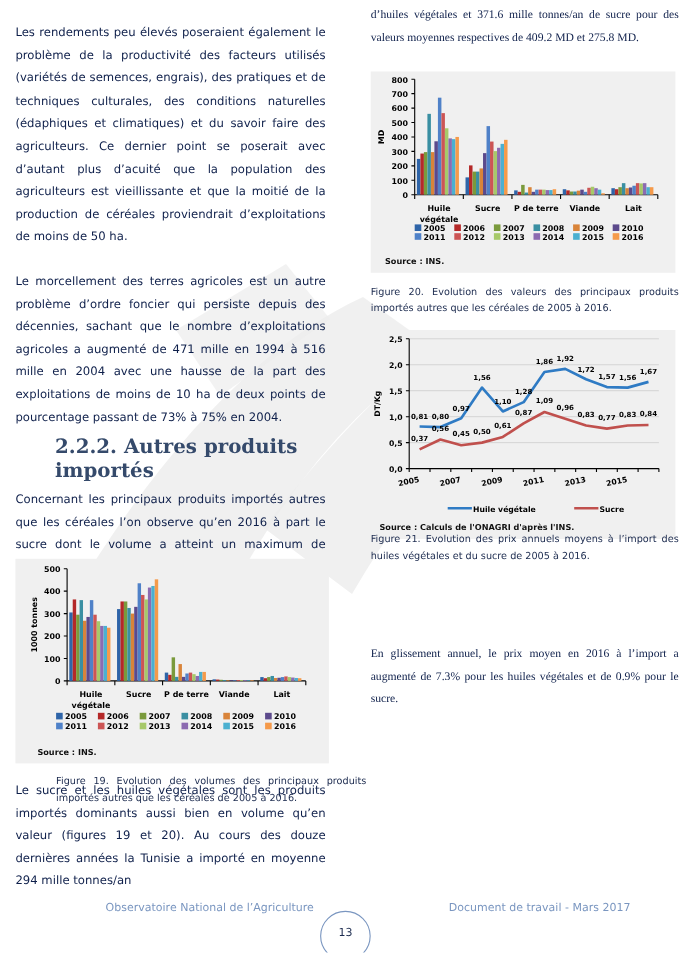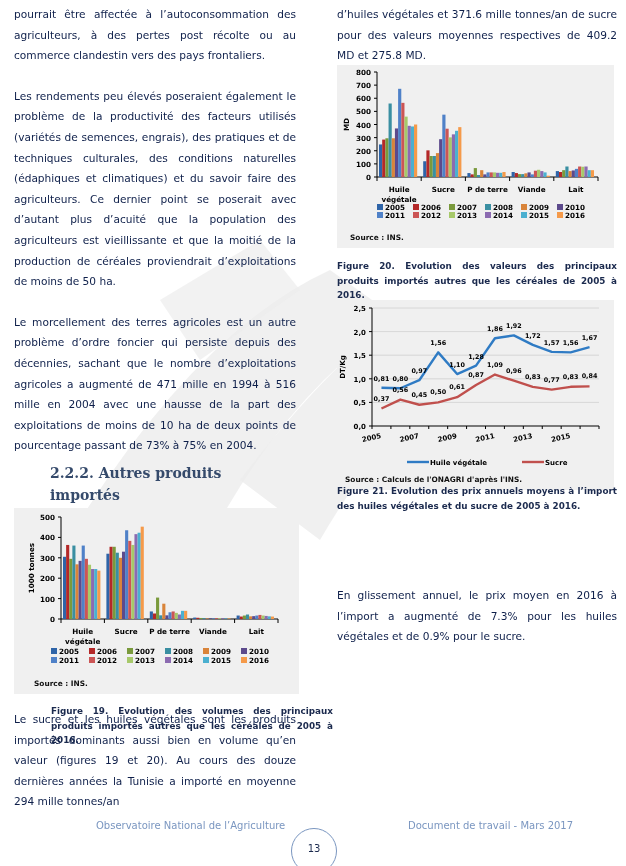--- a/index.html
+++ b/index.html
@@ -1,48 +1,47 @@
 <!DOCTYPE html>
 <html><head>
 <meta charset="utf-8">
 <style>
   html, body { margin:0; padding:0; }
   body { width:626px; height:866px; background:#ffffff; position:relative; overflow:hidden;
          font-family:"DejaVu Sans", sans-serif; color:#0e1f4a; }
   .watermark { position:absolute; left:0; top:0; width:626px; height:866px; pointer-events:none; z-index:0; }
   .col { position:absolute; z-index:1; font-size:10.6px; line-height:20.6px; }
   .col.left { left:14px; top:0; width:282px; }
-  .col.right { left:337px; top:0; width:280px; }
+  .col.right { left:337px; top:0; width:280px;font-family:Liberation Serif, serif; }
   .para { text-align:justify; margin:0; }
   .gap { height:20px; }
-  h3.section { font-family:"DejaVu Serif", serif; font-size:14px; font-weight:bold; color:#354a6b;
+  h3.section { font-family:"DejaVu Serif", serif; font-size:18px; font-weight:bold; color:#354a6b;
                margin:6px 0 4px 36px; line-height:22px; }
   .figbox { background:#f0f0f0; position:absolute; z-index:1; }
-  .caption { position:absolute; z-index:1; font-size:8.8px; font-weight:bold; line-height:14.5px; color:#1b2a4e; text-align:justify; }
+  .caption { position:absolute; z-index:1; font-size:8.8px; font-weight:normal; line-height:14.5px; color:#1b2a4e; text-align:justify; }
   .source { font-size:7.4px; font-weight:bold; fill:#111; }
   .footer-left, .footer-right { position:absolute; top:820px; font-size:10px; color:#7a96c0; z-index:1; }
   .footer-left { left:60px;margin-left:36px; }
   .footer-right { left:408px;text-align:right; }
   .page-circle { position:absolute; left:291px; top:828px; width:44px; height:44px; border:1px solid #7a96c0;
                  border-radius:50%; z-index:1; }
   .page-num { position:absolute; left:0; width:44px; top:14px; text-align:center; font-size:10px; color:#1b2a4e; }
   svg text { font-family:"DejaVu Sans", sans-serif; }
 </style>
 </head>
 <body>
 
 <svg class="watermark" viewBox="0 0 626 866">
   <path d="M80 520 Q200 330 330 270 L400 320 Q300 380 220 520 Z" fill="#ececec" opacity="0.8"></path>
   <path d="M240 480 Q340 350 420 300 L470 360 Q390 420 320 540 Z" fill="#ececec" opacity="0.8"></path>
   <path d="M160 300 L260 240 L300 290 L200 360 Z" fill="#ececec" opacity="0.7"></path>
   <path d="M420 380 L470 330 L510 390 L460 430 Z" fill="#ececec" opacity="0.7"></path>
 </svg>
 
 <div class="col left">
-  <p class="para" style="margin-top:4px">pourrait être affectée à l’autoconsommation des agriculteurs, à des pertes post récolte ou au commerce clandestin vers des pays frontaliers.</p>
   <div class="gap"></div>
   <p class="para">Les rendements peu élevés poseraient également le problème de la productivité des facteurs utilisés (variétés de semences, engrais), des pratiques et de techniques culturales, des conditions naturelles (édaphiques et climatiques) et du savoir faire des agriculteurs. Ce dernier point se poserait avec d’autant plus d’acuité que la population des agriculteurs est vieillissante et que la moitié de la production de céréales proviendrait d’exploitations de moins de 50 ha.</p>
   <div class="gap"></div>
   <p class="para">Le morcellement des terres agricoles est un autre problème d’ordre foncier qui persiste depuis des décennies, sachant que le nombre d’exploitations agricoles a augmenté de 471 mille en 1994 à 516 mille en 2004 avec une hausse de la part des exploitations de moins de 10 ha de deux points de pourcentage passant de 73% à 75% en 2004.</p>
   <h3 class="section">2.2.2. Autres produits importés</h3>
   <p class="para">Concernant les principaux produits importés autres que les céréales l’on observe qu’en 2016 à part le sucre dont le volume a atteint un maximum de 452.6 mille tonnes les autres produits ont été importés selon des quantités qui s’inscrivent dans la normale des achats de la période (figure 19).</p>
 </div>
 
 <div class="figbox" style="left:14px; top:508px; width:285px; height:186px;">
   <svg id="fig19" width="285" height="186">

